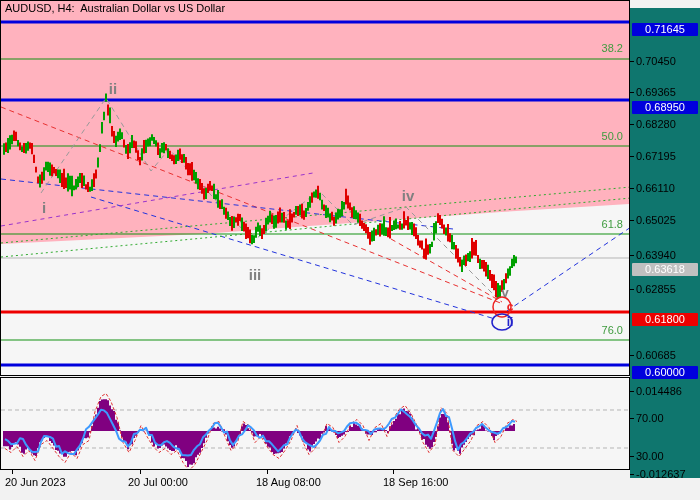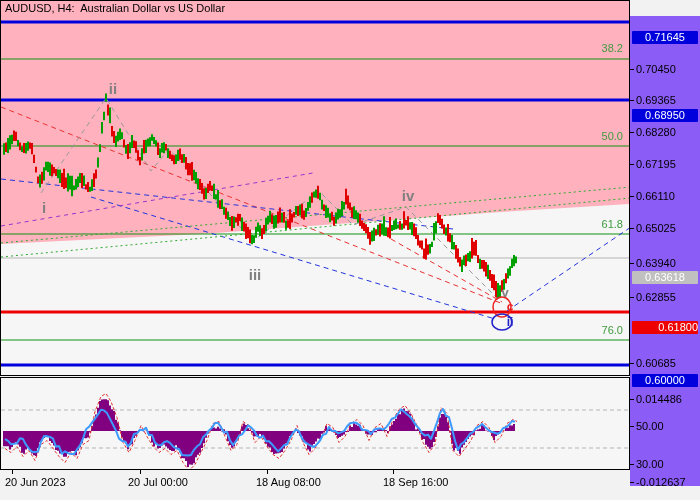--- a/index.html
+++ b/index.html
@@ -3,21 +3,21 @@
 <meta charset="utf-8">
 <style>
   html,body{margin:0;padding:0;width:700px;height:500px;overflow:hidden;
     background:#f2f2f2;font-family:"Liberation Sans",sans-serif;position:relative;}
   .panel{position:absolute;left:0;width:630px;background:#f6f6f6;border:1px solid #000;box-sizing:border-box;}
   #main-panel{top:0;height:376px;}
   #macd-panel{top:377px;height:93px;}
   #main-panel svg,#macd-panel svg{position:absolute;left:0;top:0;}
   #chart-title{position:absolute;left:4px;top:1px;font-size:11px;color:#000;z-index:30;white-space:pre;}
   #macd-label{position:absolute;left:4px;top:2px;font-size:11px;color:#000;z-index:30;white-space:pre;}
-  #price-axis{position:absolute;left:630px;top:16px;width:70px;height:470px;background:#8b5cf6;}
+  #price-axis{position:absolute;left:630px;top:8px;width:70px;height:470px;background:#0f766e;}
   .axlab{position:absolute;left:6px;height:13px;line-height:13px;font-size:11px;color:#000;white-space:nowrap;}
   .badge{left:2px;right:2px;text-align:center;color:#fff;border-radius:1px;}
   .badge-blue{background:#0000dd;}
   .badge-red{background:#ee0000;}
   .badge-silver{background:#c0c0c0;}
   .ptick{position:absolute;left:0;width:4px;height:1px;background:#000;}
   .fiblab{position:absolute;font-size:11px;color:#3f9b3f;white-space:nowrap;z-index:25;margin-left:12px;}
   .wavelab{position:absolute;z-index:26;font-weight:bold;transform:translate(-50%,-50%);padding-left:16px;}
   .datelab{position:absolute;top:476px;font-size:11px;color:#000;white-space:nowrap;}
   .dtick{position:absolute;top:470px;width:1px;height:4px;background:#000;}
@@ -88,28 +88,28 @@
     <div class="axlab" style="top: 142px;">0.67195</div>
     <div class="ptick" style="top: 180px;"></div>
     <div class="axlab" style="top: 174px;">0.66110</div>
     <div class="ptick" style="top: 212px;"></div>
     <div class="axlab" style="top: 206px;">0.65025</div>
     <div class="ptick" style="top: 247px;"></div>
     <div class="axlab" style="top: 241px;">0.63940</div>
     <div class="axlab badge badge-silver" style="top: 255px;">0.63618</div>
     <div class="ptick" style="top: 281px;"></div>
     <div class="axlab" style="top: 275px;">0.62855</div>
-    <div class="axlab badge badge-red" style="top: 305px; text-align: right;">0.61800</div>
+    <div class="axlab badge badge-red" style="top: 305px;">0.61800</div>
     <div class="ptick" style="top: 347px;"></div>
     <div class="axlab" style="top: 341px;">0.60685</div>
     <div class="axlab badge badge-blue" style="top: 358px;">0.60000</div>
     <div class="ptick" style="top: 383px;"></div>
     <div class="axlab" style="top: 377px;">0.014486</div>
     <div class="ptick" style="top: 410px;"></div>
-    <div class="axlab" style="top: 404px;">50.00</div>
+    <div class="axlab" style="top: 404px;">70.00</div>
     <div class="ptick" style="top: 448px;"></div>
     <div class="axlab" style="top: 442px;">30.00</div>
     <div class="ptick" style="top: 466px;"></div>
     <div class="axlab" style="top: 460px;">-0.012637</div>
   </div>
 <div id="time-axis">
     <div class="dtick" style="left: 12px;"></div>
     <div class="dtick" style="left: 140px;"></div>
     <div class="dtick" style="left: 267px;"></div>
     <div class="dtick" style="left: 393px;"></div>

